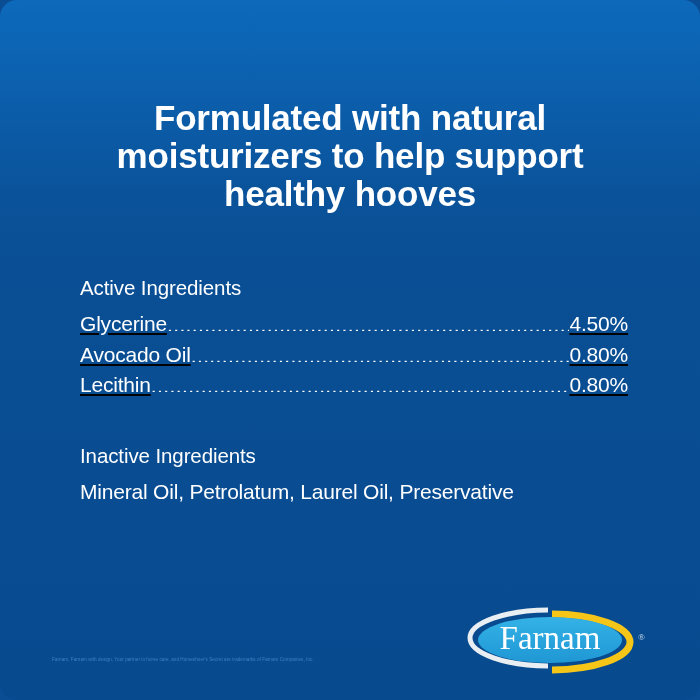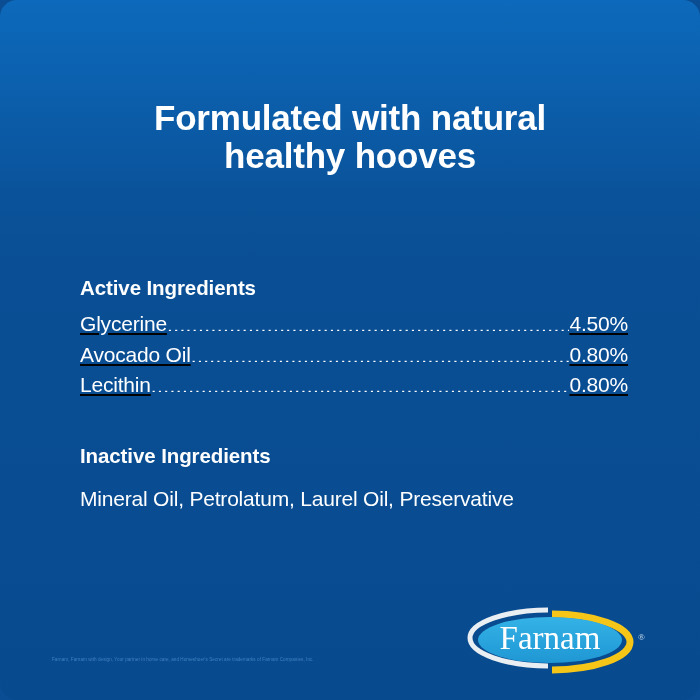--- a/index.html
+++ b/index.html
@@ -54,21 +54,21 @@
   .content {
     position: absolute;
     left: 80px;
     right: 72px;
     top: 276px;
   }
 
   .section-heading {
     color: #ffffff;
     font-size: 20.5px;
-    font-weight: bold;
+    font-weight: normal;
     line-height: 24px;
     letter-spacing: -0.1px;
   }
 
   .active-list {
     margin-top: 9px;
     text-decoration: underline;
   }
 
   .ing-row {
@@ -104,21 +104,21 @@
   .ing-value {
     flex: 0 0 auto;
     text-align: right;
   }
 
   .inactive-block {
     margin-top: 43px;
   }
 
   .inactive-list {
-    margin-top: 17px;
+    margin-top: 10px;
     color: #ffffff;
     font-size: 21px;
     line-height: 28px;
     letter-spacing: -0.2px;
     white-space: nowrap;
   }
 
   
   .logo {
     position: absolute;
@@ -151,20 +151,21 @@
     white-space: nowrap;
   }
 </style>
 </head>
 <body>
 
 <div class="panel">
 
   <h1 class="headline">
     <span class="headline-line">Formulated with natural</span>
+    <span class="headline-line">moisturizers to help support</span>
     <span class="headline-line">healthy hooves</span>
   </h1>
 
   <div class="content">
 
     <div>
       <div class="section-heading">Active Ingredients</div>
 
       <div class="active-list">
 

